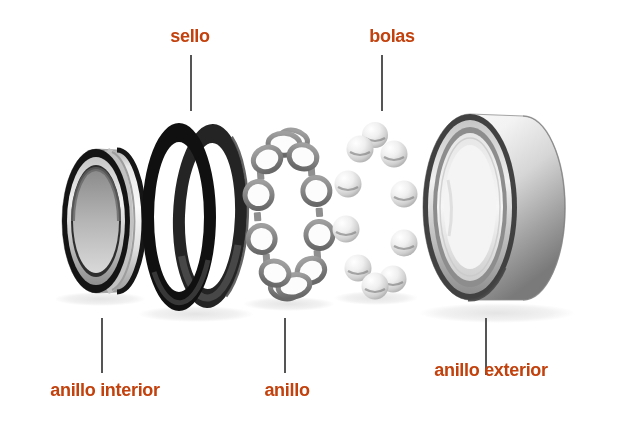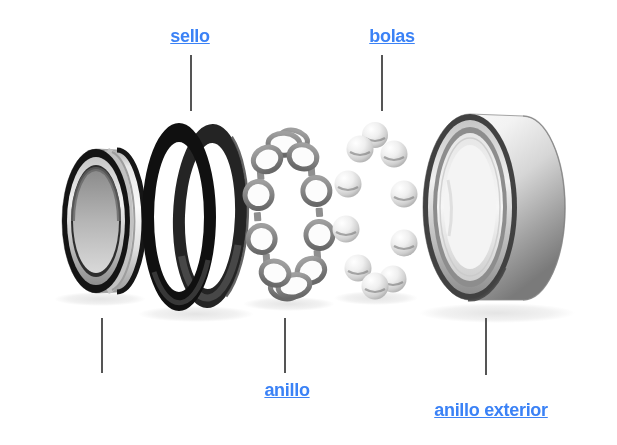--- a/index.html
+++ b/index.html
@@ -3,22 +3,22 @@
 <meta charset="utf-8">
 <style>
   html,body { margin:0; padding:0; background:#ffffff; }
   .stage {
     position:relative; width:617px; height:445px; background:#ffffff;
     font-family:"Liberation Sans", sans-serif; overflow:hidden;
   }
   .art { position:absolute; left:0; top:0; }
   .label {
     position:absolute; transform:translateX(-50%);
-    font-weight:700; font-size:18px; color:#3b82f6;
-    letter-spacing:-0.3px; white-space:nowrap; line-height:20px;text-decoration:underline;
+    font-weight:700; font-size:18px; color:#c2410c;
+    letter-spacing:-0.3px; white-space:nowrap; line-height:20px;
   }
   .leader { position:absolute; width:2px; background:#555555; }
 </style>
 </head>
 <body>
 
 <div class="stage">
 
   <svg class="art" width="617" height="445" viewBox="0 0 617 445">
     <defs>
@@ -170,16 +170,17 @@
   </svg>
 
   <div class="leader" style="left:190px; top:55px; height:56px;"></div>
   <div class="leader" style="left:381px; top:55px; height:56px;"></div>
   <div class="leader" style="left:101px; top:318px; height:55px;"></div>
   <div class="leader" style="left:284px; top:318px; height:55px;"></div>
   <div class="leader" style="left:485px; top:318px; height:57px;"></div>
 
   <div class="label" style="left:190px; top:26px;">sello</div>
   <div class="label" style="left:392px; top:26px;">bolas</div>
+  <div class="label" style="left:105px; top:380px;">anillo interior</div>
   <div class="label" style="left:287px; top:380px;">anillo</div>
-  <div class="label" style="left:491px; top:360px;margin-top:40px;">anillo exterior</div>
+  <div class="label" style="left:491px; top:360px;">anillo exterior</div>
 
 </div>
 
 </body></html>

